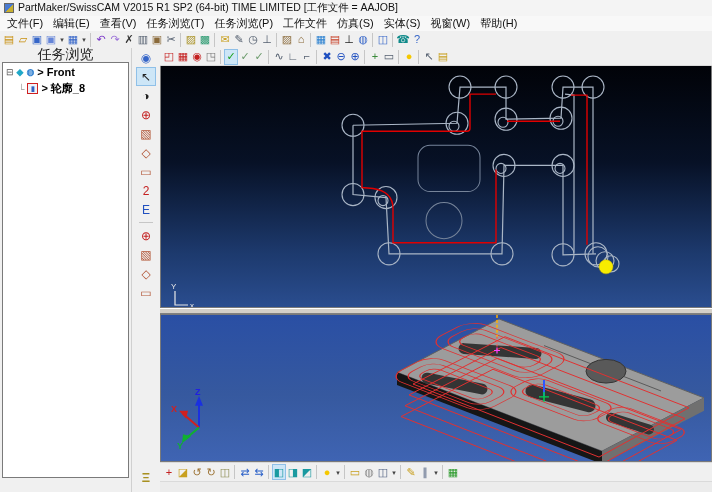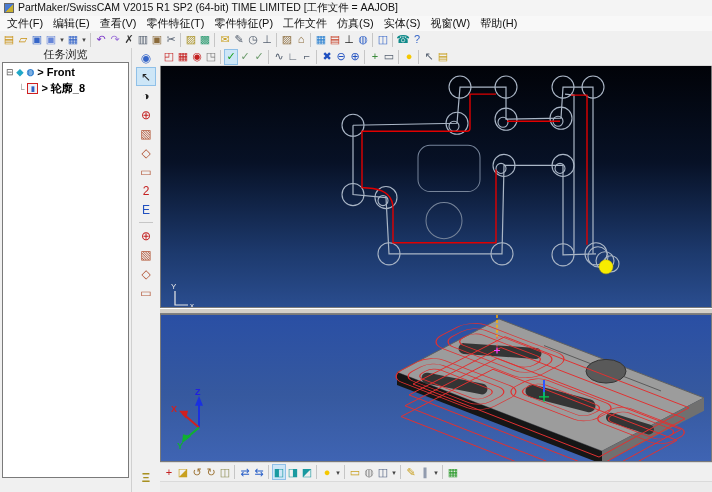--- a/index.html
+++ b/index.html
@@ -17,21 +17,21 @@
   .toolbar { height:18px; background:#f0f0f0; border-bottom:1px solid #dadada; display:flex; align-items:center; padding-left:2px; }
   .ic { width:14px; height:16px; display:inline-flex; align-items:center; justify-content:center; font-size:11px; line-height:1; flex:0 0 auto; }
   .ic[data-type="sel"] { background:#cde6f7; border:1px solid #8fc0e8; }
   .ic[data-type="sep"] { width:6px; position:relative; }
   .ic[data-type="sep"]::after { content:""; position:absolute; left:2px; top:1px; width:1px; height:14px; background:#c6c6c6; }
   .ic[data-type="drop"] { width:8px; font-size:7px; color:#444; }
 
   .main { position:absolute; top:48px; left:0; right:0; bottom:0; display:flex; }
 
   .sidebar { width:132px; background:#f0f0f0; position:relative; border-right:1px solid #d0d0d0; }
-  .sidebar-header { height:13px; line-height:13px; text-align:center; font-size:11px; color:#222; }
+  .sidebar-header { height:13px; line-height:13px; text-align:center; font-size:14px; color:#222; }
   .tree-box { position:absolute; left:2px; right:2px; top:14px; height:416px; background:#fff; border:1px solid #7a7a7a; overflow:hidden; }
   .tree-row { display:flex; align-items:center; gap:3px; padding:3px 0 0 3px; font-size:11px; font-weight:bold; color:#000; white-space:nowrap; }
   .tree-row.child { padding-left:15px; }
   .expander { font-weight:normal; font-size:9px; color:#555; }
   .t-ico { font-size:9px; }
   .feat-ico { width:11px; height:11px; border:1px solid #d02020; background:#eef2fa; display:inline-flex; align-items:center; justify-content:center; font-size:7px; color:#3060c0; }
   .connector { font-weight:normal; color:#999; font-size:9px; }
 
   .left-toolbar { width:28px; background:#f0f0f0; display:flex; flex-direction:column; align-items:center; position:relative; }
   .left-toolbar .ic { width:20px; height:19px; font-size:12px; }
@@ -55,22 +55,22 @@
 
   <div class="titlebar">
     <span class="app-icon"></span>
     <span class="title-text">PartMaker/SwissCAM V2015 R1 SP2 (64-bit) TIME LIMITED [工作文件 = AAJOB]</span>
   </div>
 
   <div class="menubar">
     <span class="menu-item">文件(F)</span>
       <span class="menu-item">编辑(E)</span>
       <span class="menu-item">查看(V)</span>
-      <span class="menu-item">零件特征(T)</span>
-      <span class="menu-item">零件特征(P)</span>
+      <span class="menu-item">任务浏览(T)</span>
+      <span class="menu-item">任务浏览(P)</span>
       <span class="menu-item">工作文件</span>
       <span class="menu-item">仿真(S)</span>
       <span class="menu-item">实体(S)</span>
       <span class="menu-item">视窗(W)</span>
       <span class="menu-item">帮助(H)</span>
   </div>
 
   <div class="toolbar">
     <span class="ic" data-type="btn" style="color: rgb(200, 144, 16);">▤</span>
       <span class="ic" data-type="btn" style="color: rgb(200, 144, 16);">▱</span>

